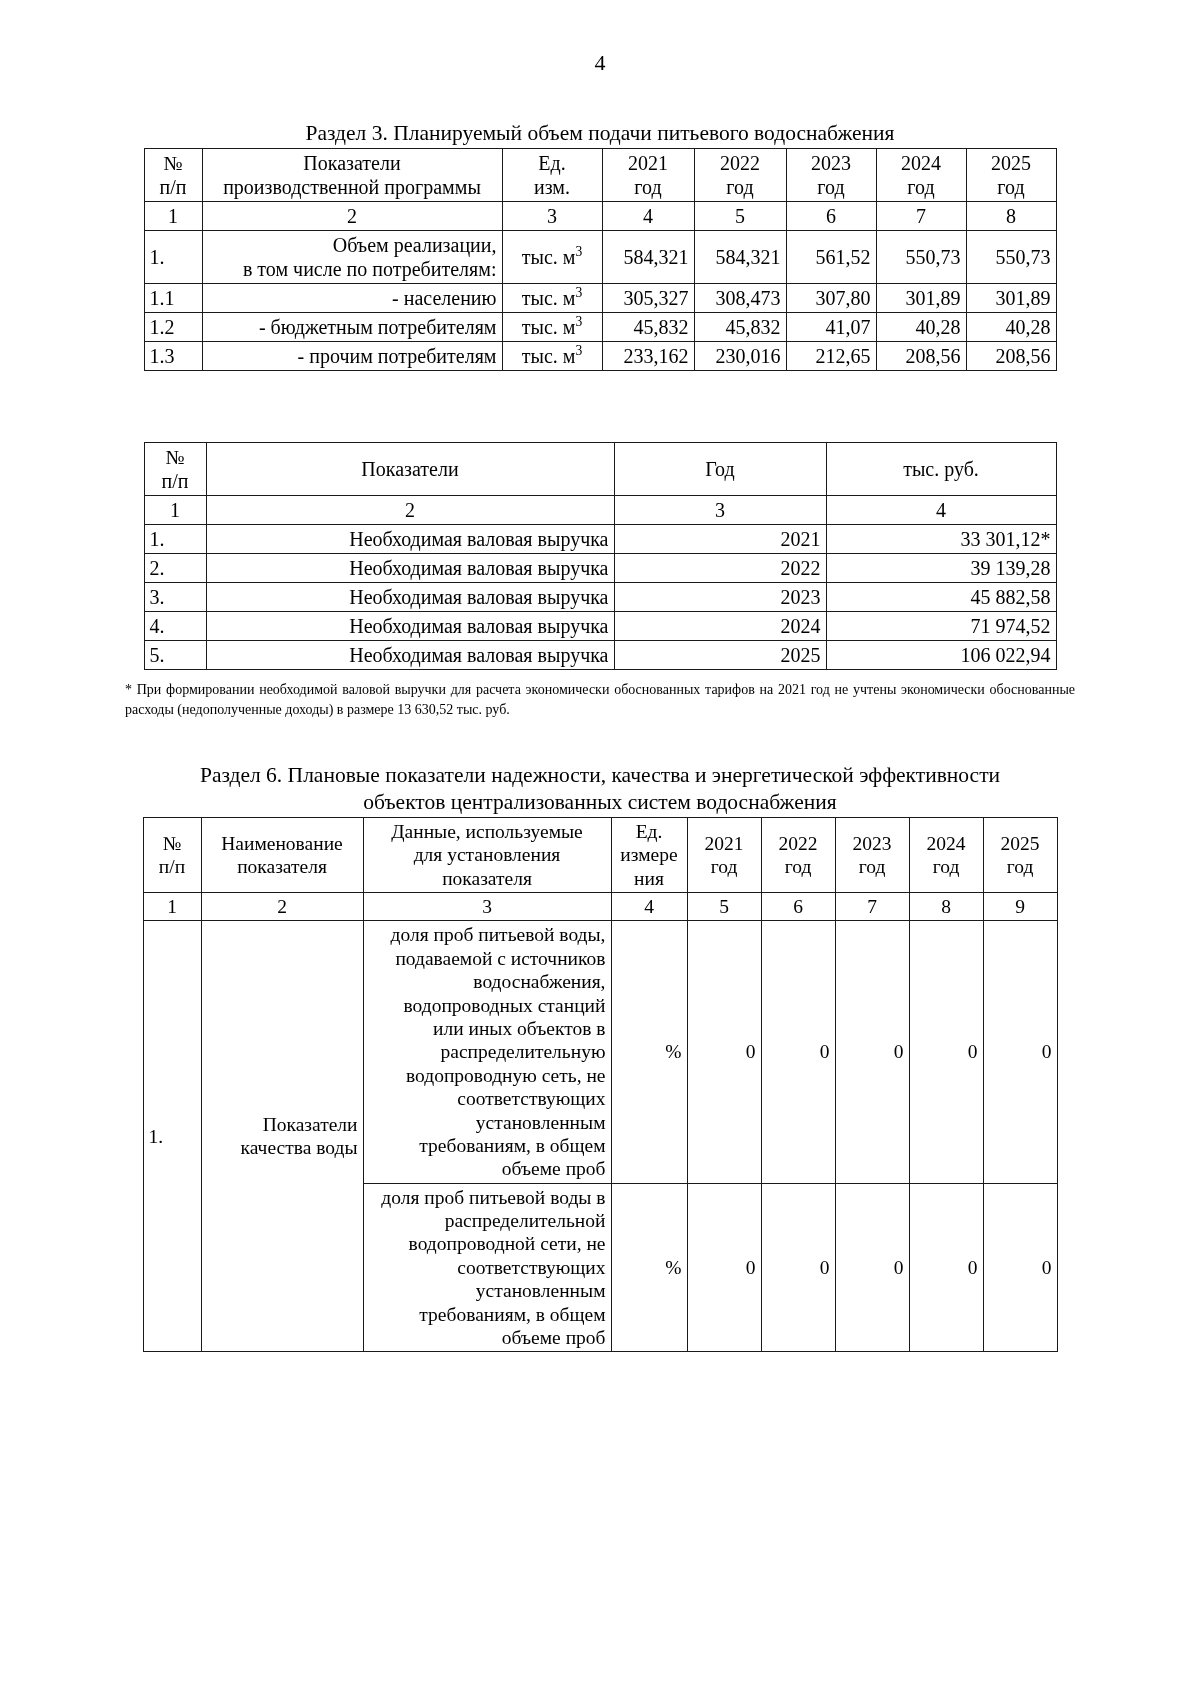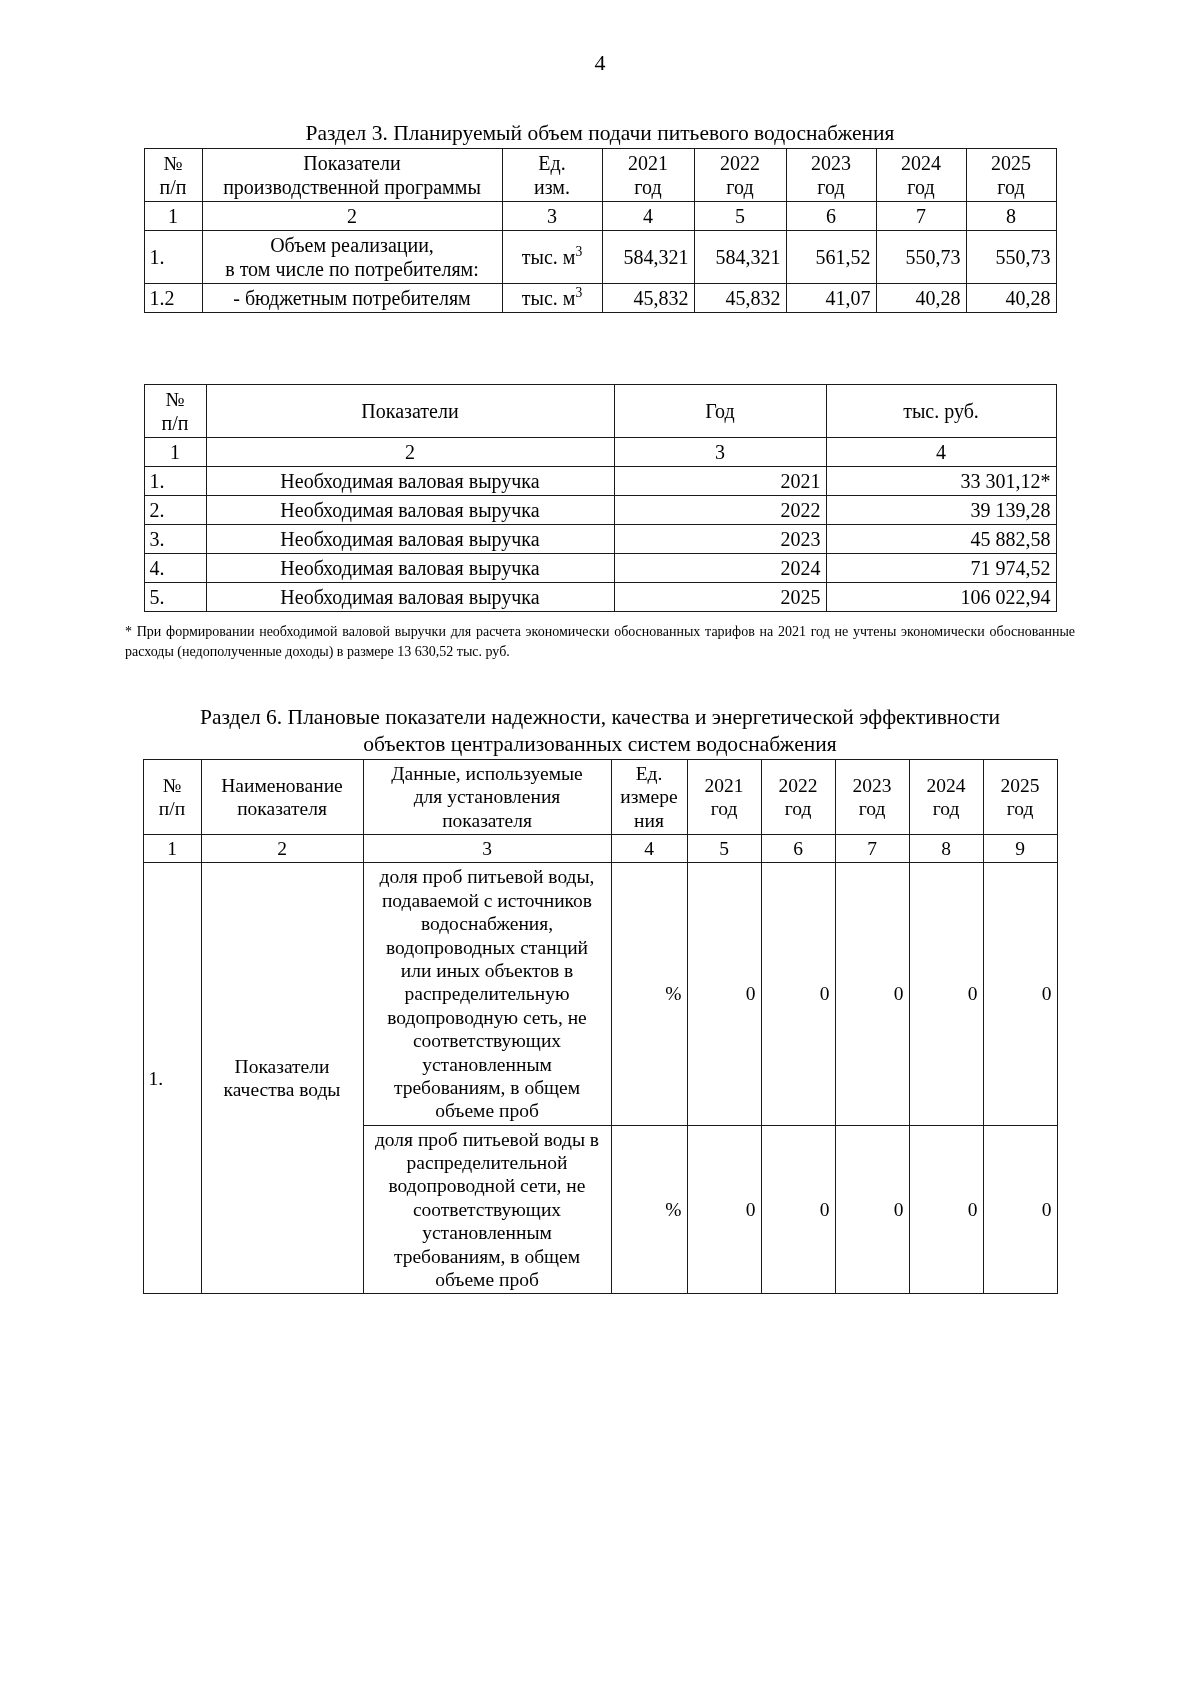--- a/index.html
+++ b/index.html
@@ -55,21 +55,21 @@
     padding: 2px 5px;
     vertical-align: middle;
     font-weight: normal;
     line-height: 1.2;
   }
   .t1 { width: 912px; margin-top: 26px; }
   .t2 { width: 912px; margin-top: 26px; }
   .t3 { width: 912px; margin-top: 26px; }
 
   .c-center { text-align: right; }
-  .c-left { text-align: center; }
+  .c-left { text-align: right; }
 
   .hdr-cell { text-align: center; line-height: 1.25; padding-top: 6px; padding-bottom: 6px; }
   .numrow td { text-align: center; font-size: 20px; padding: 1px 4px; }
 
   .idx { text-align: left; padding-left: 8px; }
 
   .unit { text-align: center; white-space: nowrap; }
   sup { font-size: 0.68em; vertical-align: super; line-height: 0; }
 
   .r1-label { line-height: 1.3; }
@@ -164,32 +164,52 @@
             <span>в том числе по потребителям:</span>
           </td>
           <td class="unit"><span>тыс. м</span><sup>3</sup></td>
           <td class="c-center">584,321</td>
           <td class="c-center">584,321</td>
           <td class="c-center">561,52</td>
           <td class="c-center">550,73</td>
           <td class="c-center">550,73</td>
         </tr>
 
+        <tr>
+          <td class="idx">1.1</td>
+          <td class="c-left">- населению</td>
+          <td class="unit"><span>тыс. м</span><sup>3</sup></td>
+          <td class="c-center">305,327</td>
+          <td class="c-center">308,473</td>
+          <td class="c-center">307,80</td>
+          <td class="c-center">301,89</td>
+          <td class="c-center">301,89</td>
+        </tr>
 
         <tr>
           <td class="idx">1.2</td>
           <td class="c-left">- бюджетным потребителям</td>
           <td class="unit"><span>тыс. м</span><sup>3</sup></td>
           <td class="c-center">45,832</td>
           <td class="c-center">45,832</td>
           <td class="c-center">41,07</td>
           <td class="c-center">40,28</td>
           <td class="c-center">40,28</td>
         </tr>
 
+        <tr>
+          <td class="idx">1.3</td>
+          <td class="c-left">- прочим потребителям</td>
+          <td class="unit"><span>тыс. м</span><sup>3</sup></td>
+          <td class="c-center">233,162</td>
+          <td class="c-center">230,016</td>
+          <td class="c-center">212,65</td>
+          <td class="c-center">208,56</td>
+          <td class="c-center">208,56</td>
+        </tr>
       </tbody>
     </table>
 
     <div class="section-title st-gap-2">
       <br>
     </div>
 
     <table class="doc t2">
       <colgroup>
         <col style="width:62px">

